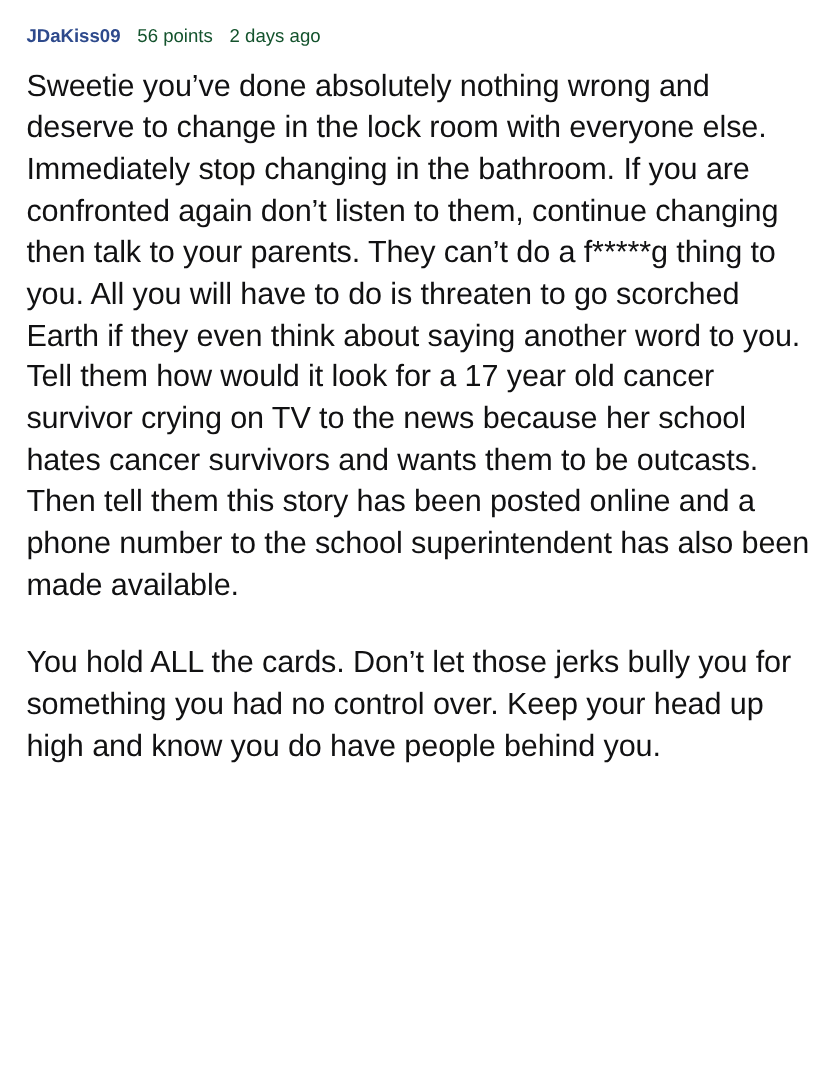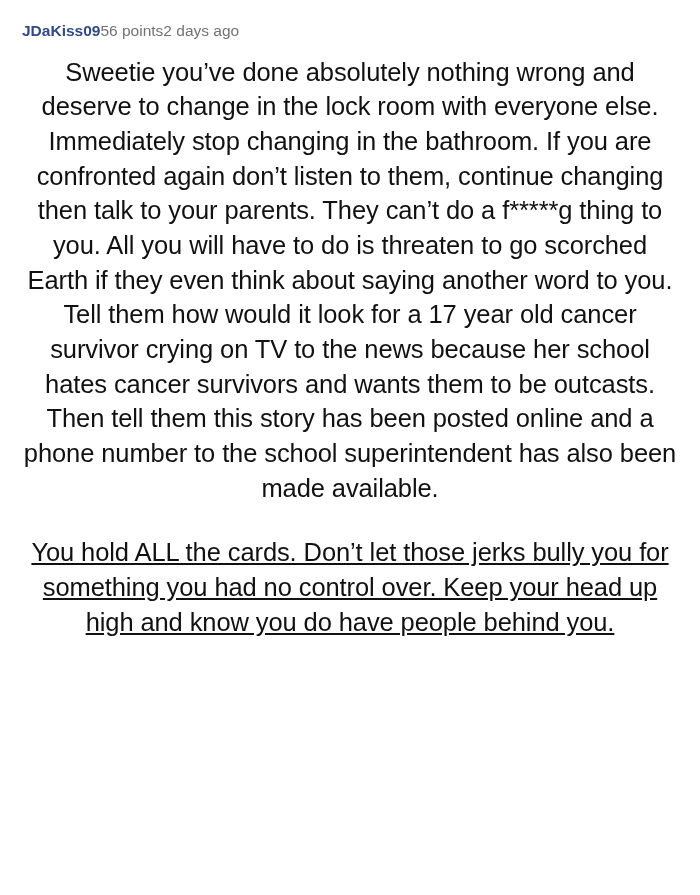--- a/index.html
+++ b/index.html
@@ -15,48 +15,47 @@
     overflow: hidden;
   }
   .comment {
     box-sizing: border-box;
     width: 700px;
     padding: 22px 22px 0 22px;
   }
   .meta {
     display: flex;
     align-items: baseline;
+    gap: 14px;
     font-size: 15.5px;
     margin-bottom: 14px;
     line-height: 1.2;
   }
   .meta .author {
     color: #2e4a8c;
     font-weight: bold;
     font-size: 15.5px;
   }
   .meta .points,
   .meta .age {
-    color: #737373;
+    color: #14532d;
     font-weight: normal;
     font-size: 15.5px;
   }
   .body {
     font-size: 25.5px;
     line-height: 1.36;
     color: #111112;
     letter-spacing: -0.1px;
   }
   .body p {
     margin: 0 0 30px 0;
-    text-align: center;
   }
   .body p:last-child {
     margin-bottom: 0;
-    text-decoration: underline;
   }
 </style>
 </head>
 <body>
 
 <div class="comment">
 
   <div class="meta">
     <span class="author">JDaKiss09</span>
     <span class="points">56 points</span>

